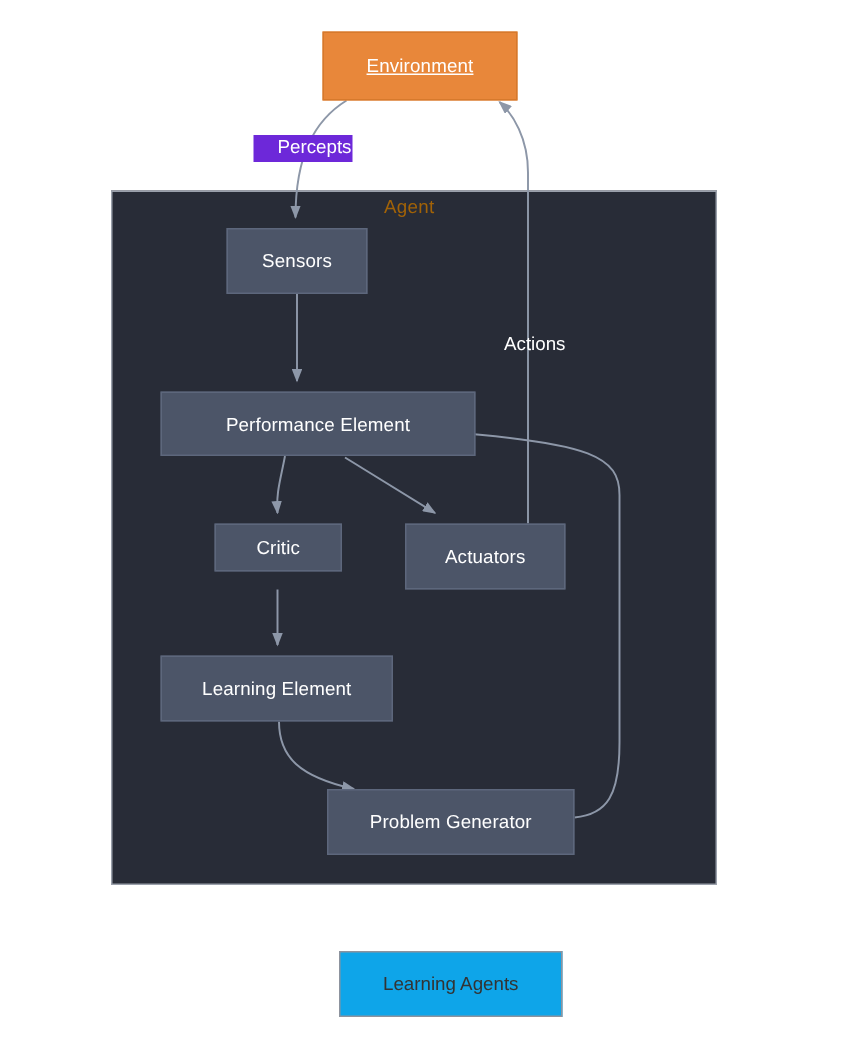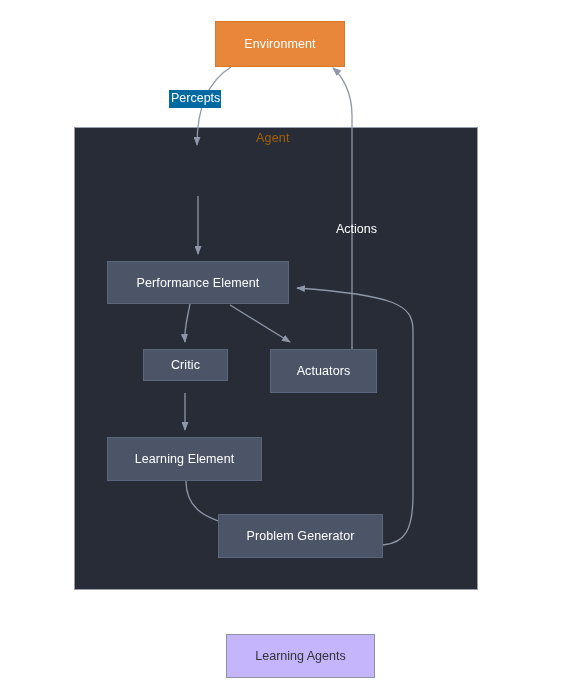--- a/index.html
+++ b/index.html
@@ -66,59 +66,59 @@
   }
   .node.slate {
     background: #4C5568;
     border: 1px solid #5d677c;
   }
   .node.orange {
     background: #E8873A;
     border: 1px solid #d6792c;
   }
 
-  #node-environment      { left: 215px; top: 21px;  width: 130px; height: 46px; }
+  #node-environment      { left: 215px; top: 21px;  width: 130px; height: 46px; text-decoration: underline; }
   #node-sensors          { left: 151px; top: 152px; width:  94px; height: 44px; }
-  #node-performance      { left: 107px; top: 261px; width: 182px; height: 43px; }
+  #node-performance      { left: 107px; top: 261px; width: 210px; height: 43px; }
   #node-critic           { left: 143px; top: 349px; width:  85px; height: 32px; }
   #node-actuators        { left: 270px; top: 349px; width: 107px; height: 44px; }
   #node-learning-element { left: 107px; top: 437px; width: 155px; height: 44px; }
-  #node-problem-gen      { left: 218px; top: 514px; width: 165px; height: 44px; }
+  #node-problem-gen      { left: 218px; top: 526px; width: 165px; height: 44px; }
 
   
   .edge-label {
     position: absolute;
     color: #ffffff;
     font-size: 12.5px;
     white-space: nowrap;
     line-height: 1;
   }
   #label-percepts {
     left: 169px;
     top: 90px;
-    padding: 2px 1px 3px 2px;
-    background: #0369a1;
+    padding: 2px 1px 3px 16px;
+    background: #6d28d9;
   }
   #label-actions {
     left: 333px;
     top: 221px;
     padding: 2px 3px 3px 3px;
     background: transparent;
     font-weight: normal;
   }
 
   
   .caption-box {
     position: absolute;
     left: 226px;
     top: 634px;
     width: 149px;
     height: 44px;
     box-sizing: border-box;
-    background: #c4b5fd;
+    background: #0ea5e9;
     border: 1px solid #8d939e;
     display: flex;
     align-items: center;
     justify-content: center;
     color: #333333;
     font-size: 12.5px;
     white-space: nowrap;
   }
 </style>
 </head>
@@ -153,20 +153,23 @@
     <path d="M 352,349 C 352,300 352,200 352,135
              L 352,115 C 352,92 342,76 333,68" fill="none" stroke="#8d97a8" stroke-width="1.3" marker-end="url(#arrowhead)"></path>
   </svg>
 
   <div class="agent-label">Agent</div>
 
   <div class="node orange" id="node-environment">
     <span>Environment</span>
   </div>
 
+  <div class="node slate" id="node-sensors">
+    <span>Sensors</span>
+  </div>
 
   <div class="node slate" id="node-performance">
     <span>Performance Element</span>
   </div>
 
   <div class="node slate" id="node-critic">
     <span>Critic</span>
   </div>
 
   <div class="node slate" id="node-actuators">

